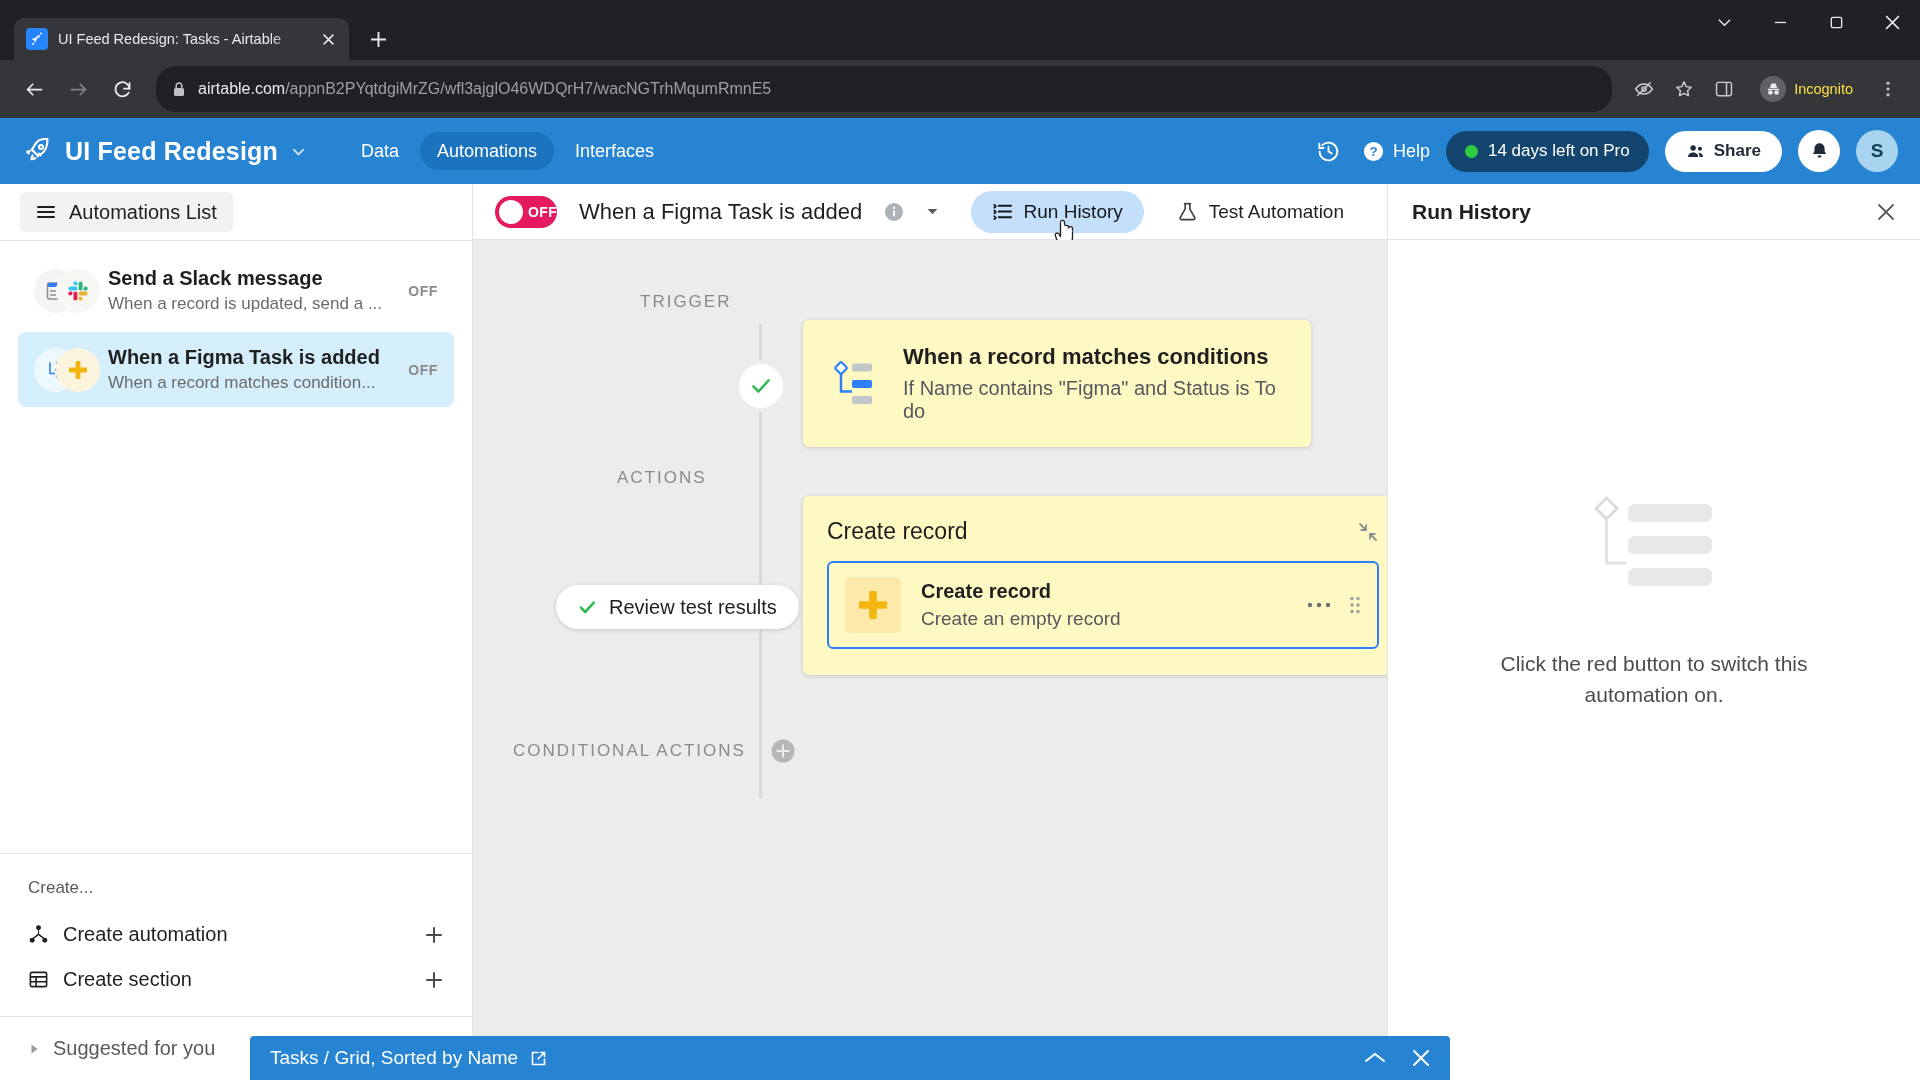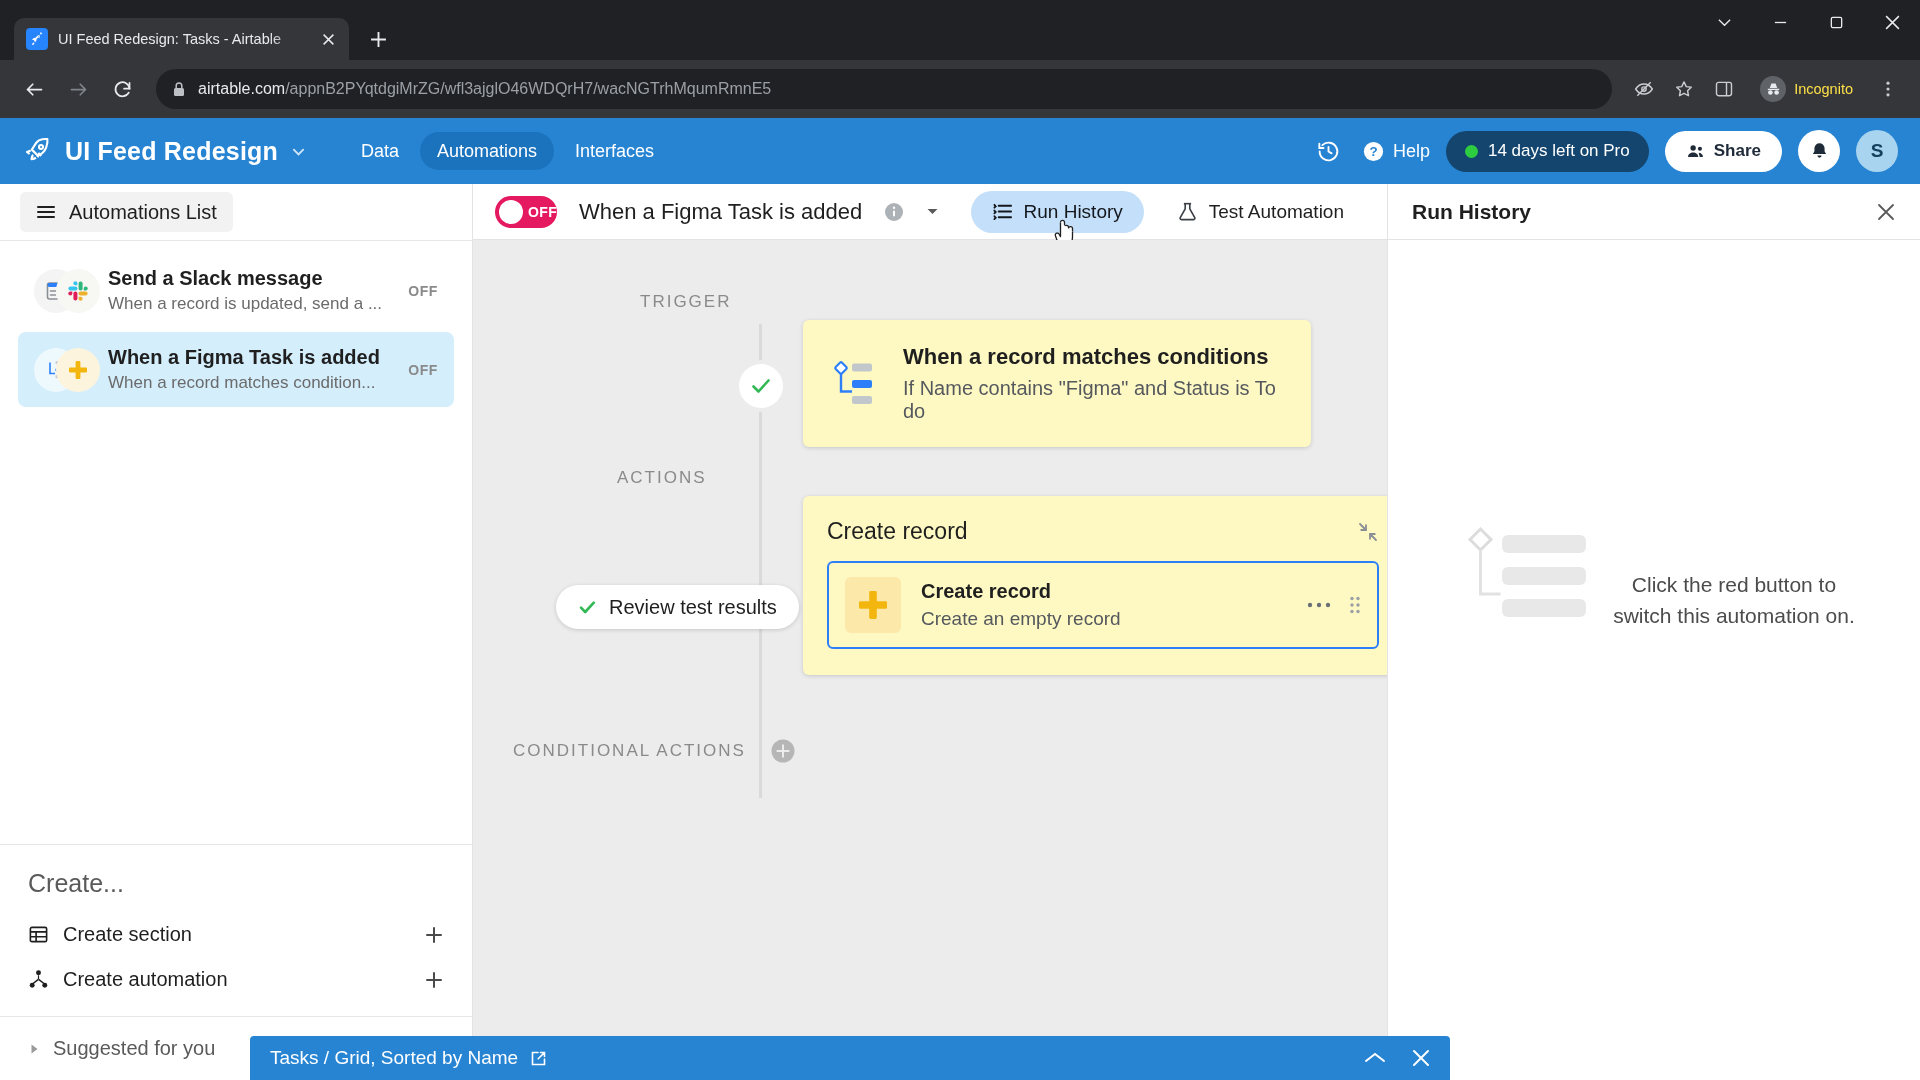--- a/index.html
+++ b/index.html
@@ -42,21 +42,21 @@
   .winbtn.close svg { width: 17px; height: 17px; }
 
   
   .omnibar {
     height: 58px; background: #35363a; display: flex; align-items: center;
     padding: 0 14px; gap: 4px; flex: none;
   }
   .navbtn { width: 40px; height: 40px; display: flex; align-items: center; justify-content: center; border-radius: 50%; flex: none; }
   .navbtn svg { width: 21px; height: 21px; }
   .urlbox {
-    flex: 1; height: 40px; background: #202124; border-radius: 20px;
+    flex: 1; height: 46px; background: #202124; border-radius: 20px;
     display: flex; align-items: center; padding: 0 16px; gap: 12px; margin: 0 10px;
   }
   .urlbox .lock svg { width: 14px; height: 16px; display: block; }
   .url { font-size: 16px; color: #9aa0a6; white-space: nowrap; overflow: hidden; }
   .url b { color: #e8eaed; font-weight: 400; }
   .omni-icon { width: 36px; height: 36px; display: flex; align-items: center; justify-content: center; flex: none; }
   .omni-icon svg { width: 20px; height: 20px; }
   .incognito-pill {
     display: flex; align-items: center; gap: 8px; height: 34px;
     padding: 0 13px 0 8px; border-radius: 18px; margin-left: 6px; flex: none;
@@ -139,21 +139,21 @@
   .auto-item.selected .ic.b { background: #fdf4de; }
   .auto-icons svg { width: 24px; height: 24px; display: block; }
   .auto-text { min-width: 0; flex: 1; }
   .auto-title { font-size: 20px; color: #1f1f1f; font-weight: bold; white-space: nowrap;
                 overflow: hidden; text-overflow: ellipsis; }
   .auto-desc { font-size: 17px; color: #6b6b6b; margin-top: 4px; white-space: nowrap;
                overflow: hidden; text-overflow: ellipsis; }
   .off-badge { font-size: 14px; color: #8a8a8a; font-weight: bold; letter-spacing: .6px; flex: none; }
 
   .sb-bottom { border-top: 1px solid #e6e6e6; padding: 14px 28px 0; }
-  .sb-label { font-size: 25px; color: #5a5a5a; padding: 10px 0 14px; }
+  .sb-label { font-size: 17px; color: #5a5a5a; padding: 10px 0 14px; }
   .sb-create-row { display: flex; align-items: center; gap: 14px; padding: 11px 0; }
   .sb-create-row svg.lead { width: 21px; height: 21px; display: block; flex: none; }
   .sb-create-row span { font-size: 20px; color: #1f1f1f; flex: 1; }
   .sb-plus { width: 20px; height: 20px; display: block; }
   .sb-foot { border-top: 1px solid #e6e6e6; margin-top: 14px; padding: 20px 28px;
              display: flex; align-items: center; gap: 13px; }
   .sb-foot svg { width: 12px; height: 12px; display: block; }
   .sb-foot span { font-size: 20px; color: #5a5a5a; }
 
   
@@ -230,21 +230,21 @@
   .cond-row { position: absolute; left: 0; top: 440px; display: flex; align-items: center; gap: 24px; }
   .cond-plus { width: 26px; height: 26px; display: block; }
 
   
   .rpanel { width: 533px; background: #fff; border-left: 1px solid #e3e3e3;
             display: flex; flex-direction: column; flex: none; }
   .rp-head { height: 56px; display: flex; align-items: center; padding: 0 24px;
              border-bottom: 1px solid #e3e3e3; flex: none; }
   .rp-head h2 { font-size: 21px; color: #1f1f1f; font-weight: bold; }
   .rp-close { margin-left: auto; width: 20px; height: 20px; display: block; }
-  .rp-body { flex: 1; display: flex; flex-direction: row; align-items: center;
+  .rp-body { flex: 1; display: flex; flex-direction: column; align-items: center;
              justify-content: center; padding: 0 60px 120px; }
   .rp-art { margin-bottom: 46px; }
   .rp-art svg { width: 160px; height: 112px; display: block; }
   .rp-msg { font-size: 21px; color: #4c4c4c; text-align: center; line-height: 1.5; }
 
   
   .bottombar {
     position: absolute; left: 250px; bottom: 0; width: 1200px; height: 44px;
     background: #2684d3; border-radius: 4px 4px 0 0; display: flex; align-items: center;
     padding: 0 20px; gap: 12px;
@@ -491,38 +491,38 @@
             <div class="auto-title">When a Figma Task is added</div>
             <div class="auto-desc">When a record matches condition...</div>
           </div>
           <div class="off-badge">OFF</div>
         </div>
       </div>
 
       <div class="sb-bottom">
         <div class="sb-label">Create...</div>
         <div class="sb-create-row">
-          <svg class="lead" viewBox="0 0 22 22" fill="none" stroke="#1f1f1f" stroke-width="1.7">
-              <rect x="2.5" y="3.5" width="17" height="15" rx="1.6"></rect>
-              <path d="M2.5 8.2h17M8.5 8.2v10.3M2.5 13.4h17"></path>
-            </svg>
-          <span>Create section</span>
-          <svg class="sb-plus" viewBox="0 0 20 20" stroke="#4a4a4a" stroke-width="2" fill="none" stroke-linecap="round">
-              <path d="M10 3v14M3 10h14"></path>
-            </svg>
-        </div>
-        <div class="sb-create-row">
           <svg class="lead" viewBox="0 0 22 22" fill="#1f1f1f">
               <circle cx="11" cy="4" r="2.6"></circle>
               <circle cx="4.4" cy="17" r="2.6"></circle>
               <circle cx="17.6" cy="17" r="2.6"></circle>
               <path d="M10.4 6.6h1.2v4h-1.2z"></path>
               <path d="M4.8 14.6l5.6-4.4 1 1.2-5.6 4.4zM17.2 14.6l-5.6-4.4-1 1.2 5.6 4.4z"></path>
             </svg>
           <span>Create automation</span>
+          <svg class="sb-plus" viewBox="0 0 20 20" stroke="#4a4a4a" stroke-width="2" fill="none" stroke-linecap="round">
+              <path d="M10 3v14M3 10h14"></path>
+            </svg>
+        </div>
+        <div class="sb-create-row">
+          <svg class="lead" viewBox="0 0 22 22" fill="none" stroke="#1f1f1f" stroke-width="1.7">
+              <rect x="2.5" y="3.5" width="17" height="15" rx="1.6"></rect>
+              <path d="M2.5 8.2h17M8.5 8.2v10.3M2.5 13.4h17"></path>
+            </svg>
+          <span>Create section</span>
           <svg class="sb-plus" viewBox="0 0 20 20" stroke="#4a4a4a" stroke-width="2" fill="none" stroke-linecap="round">
               <path d="M10 3v14M3 10h14"></path>
             </svg>
         </div>
       </div>
       <div class="sb-foot">
         <svg viewBox="0 0 12 12" fill="#9a9a9a">
             <path d="M3.5 1.5l6 4.5-6 4.5z"></path>
           </svg>
         <span>Suggested for you</span>

